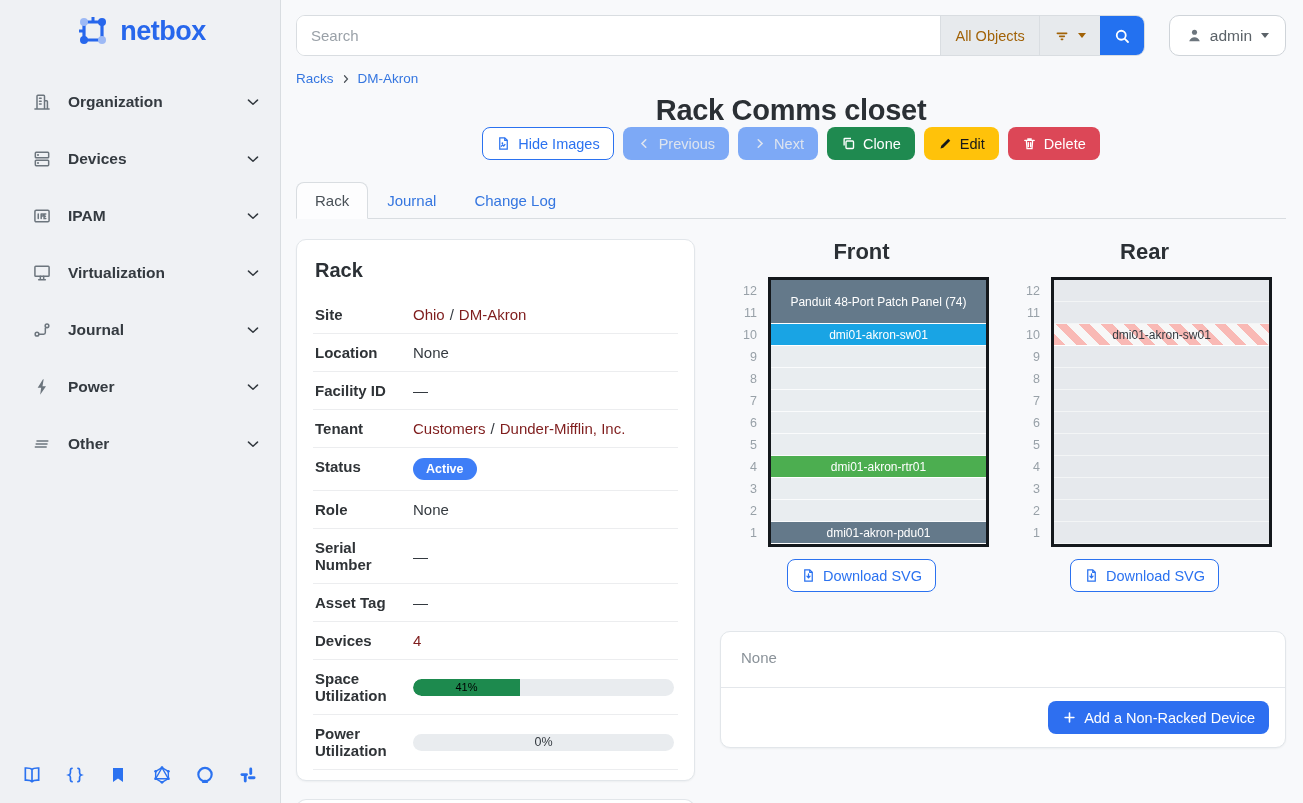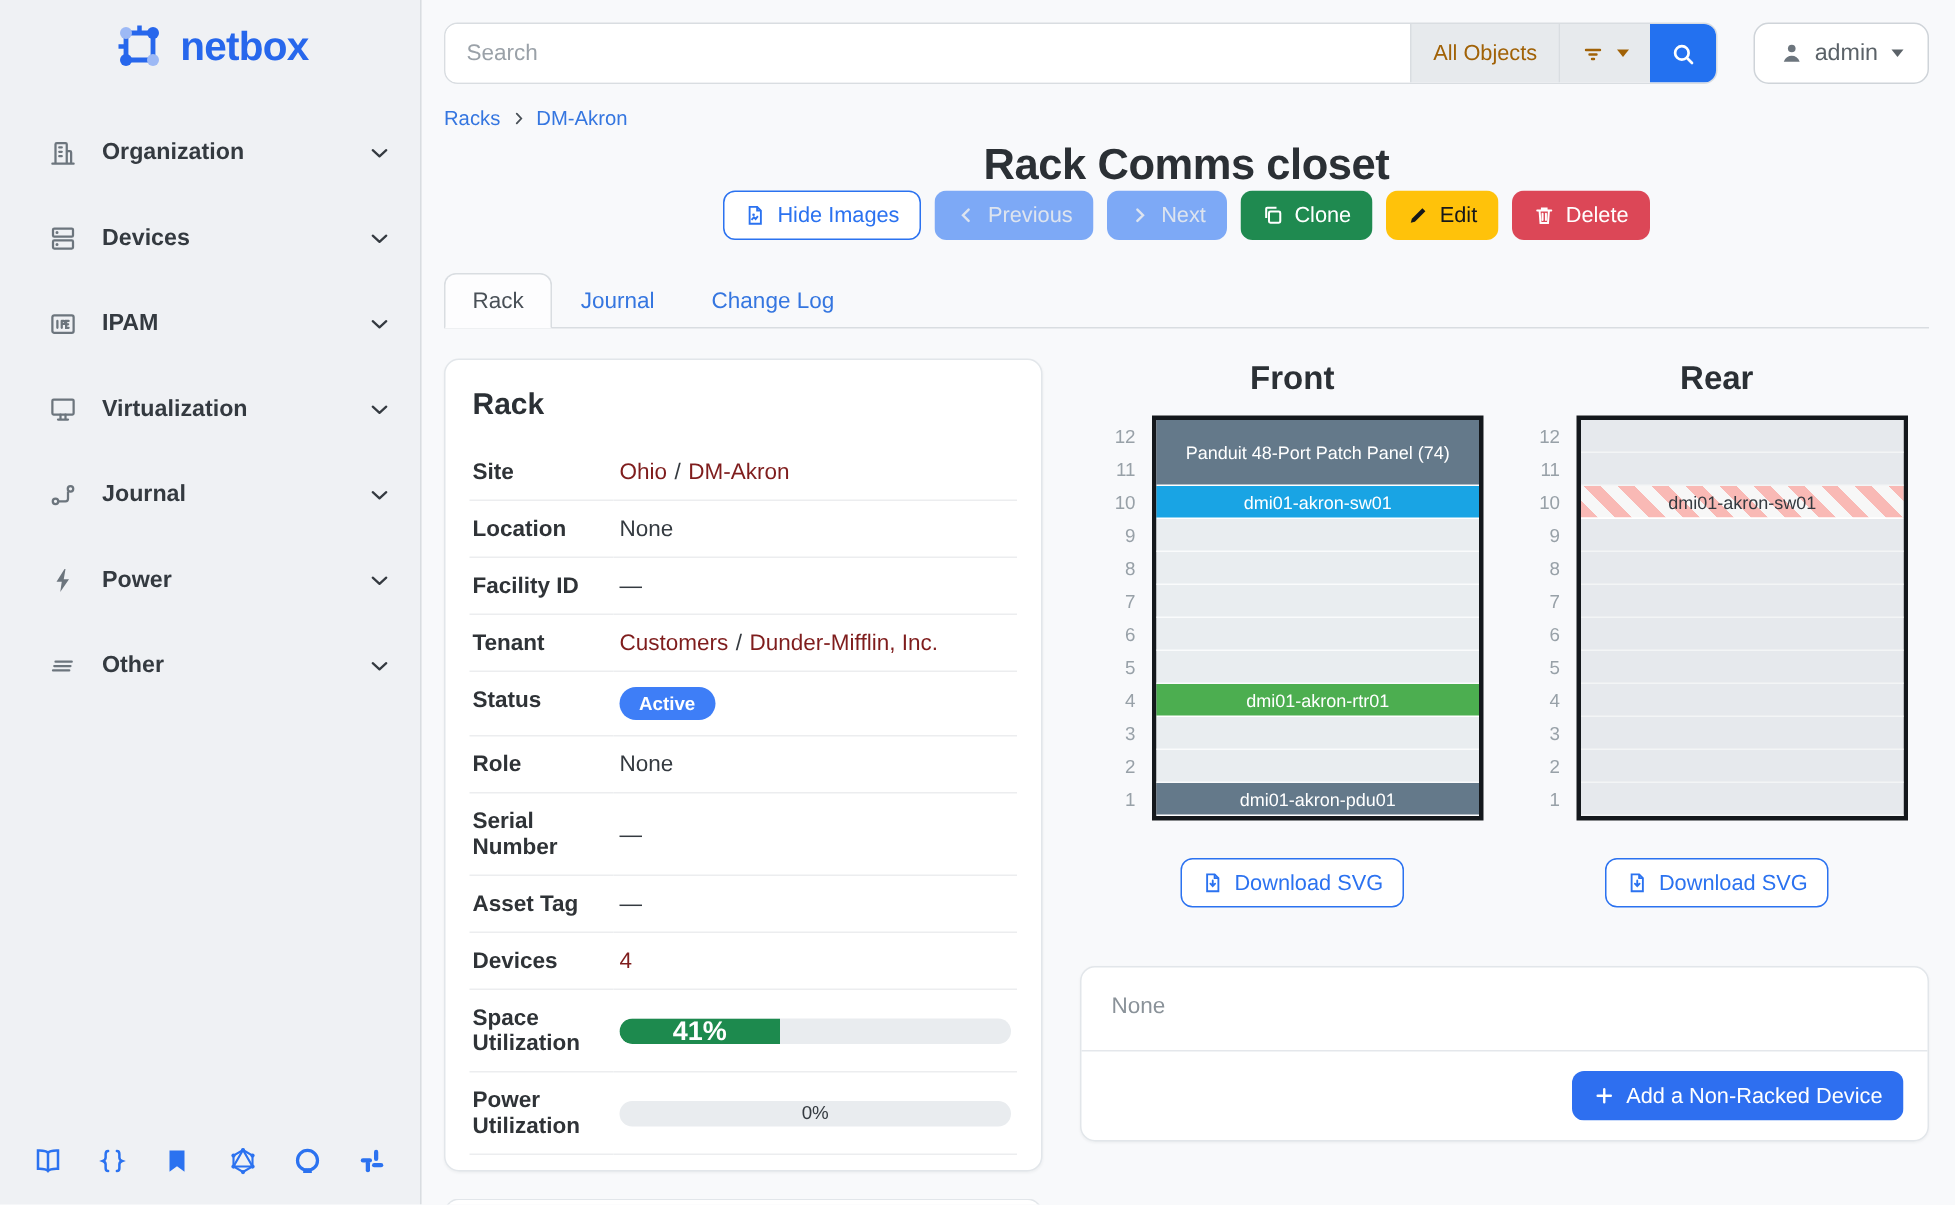--- a/index.html
+++ b/index.html
@@ -65,37 +65,37 @@
   .rack-card h2 { font-size:20px; font-weight:bold; color:#2b3035; margin-bottom:14px; padding-left:2px; }
   table.kv { width:100%; border-collapse:collapse; }
   table.kv th { text-align:left; vertical-align:top; font-size:15px; color:#2f3337; width:96px; padding:10px 6px 10px 2px; border-bottom:1px solid #ecedef; }
   table.kv td { font-size:15px; padding:10px 4px; border-bottom:1px solid #ecedef; color:#343a40; }
   table.kv a { color:#7f1d1d; text-decoration:none; cursor:pointer; }
   .muted { color:#8a9299; }
   .sep { margin:0 5px; color:#343a40; }
   .status-badge { display:inline-block; background:#3e7ef7; color:#fff; font-size:12.5px; font-weight:bold; padding:4px 13px; border-radius:12px; }
   .bar { position:relative; height:17px; background:#e9ecef; border-radius:9px; overflow:hidden; }
   .bar .fill { height:100%; background:#1d8a4e; border-radius:9px 0 0 9px; display:flex; align-items:center; justify-content:center; }
-  .bar .fill span { color:#ffffff; font-size:18px;font-weight:bold; }
+  .bar .fill span { color:#000000; font-size:11px; }
   .bar .track-label { position:absolute; inset:0; display:flex; align-items:center; justify-content:center; font-size:12.5px; color:#343a40; }
   .stub { height:14px; border-radius:10px 10px 0 0; border-bottom:none; margin-top:18px; box-shadow:none; }
 
   
   .elevations { display:flex; }
   .elev { width:50%; display:flex; flex-direction:column; align-items:center; }
   .elev h3 { font-size:22px; font-weight:bold; color:#2b3035; margin-bottom:12px; }
   .rack-assembly { display:flex; }
   .units { width:34px; padding-right:11px; text-align:right; margin-top:3px; }
   .units div { height:22px; line-height:22px; font-size:12.5px; color:#98a1a8; }
   .rackbox { width:221px; border:3px solid #14181c; background:#fff; }
   .rrow { height:22px; }
   .rrow.empty-f { background:#e9edf0; border-bottom:1px solid #fafbfc; }
   .rrow.empty-r { background:#e6e9ed; border-bottom:1px solid #f3f5f6; }
   .rrow.dev { display:flex; align-items:center; justify-content:center; font-size:12px; border-bottom:1px solid #fff; cursor:pointer; }
-  .dl-btn { margin-top:25px; }
+  .dl-btn { margin-top:12px; }
   .elev .btn { height:33px; }
 
   .nonracked { margin-top:39px; }
   .nonracked h2 { font-size:19px; font-weight:bold; color:#2b3035; padding:19px 20px 0; }
   .nonracked .none { font-size:15px; color:#8a9299; padding:17px 20px 21px; }
   .nr-footer { border-top:1px solid #e4e7eb; padding:13px 16px; display:flex; justify-content:flex-end; }
 </style>
 </head>
 <body>
 

